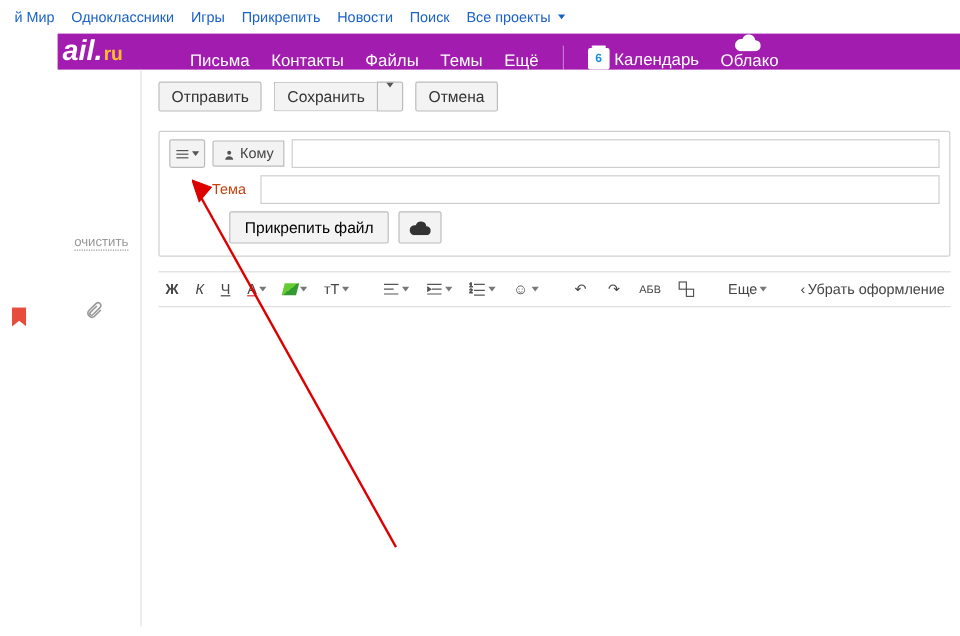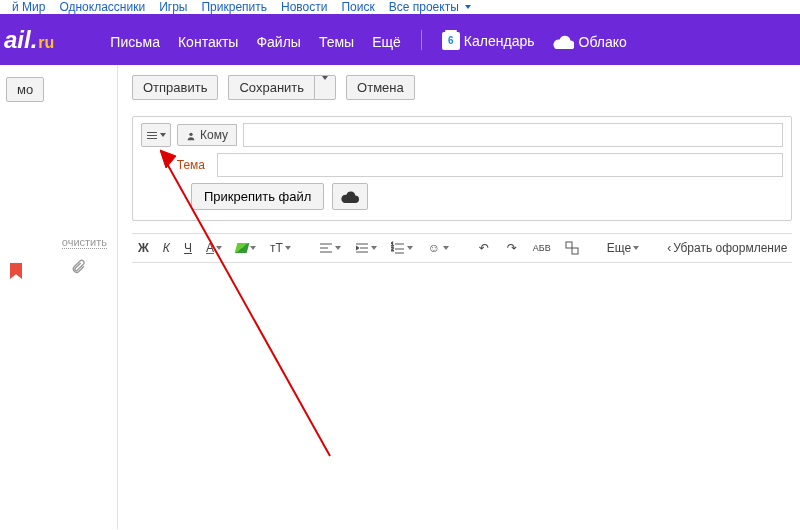--- a/index.html
+++ b/index.html
@@ -1,23 +1,23 @@
 <!DOCTYPE html>
 <html><head>
 <meta charset="utf-8">
 <style>
   * { box-sizing: border-box; margin: 0; padding: 0; }
   body { font-family: Arial, Helvetica, sans-serif; font-size: 13px; background: #fff; width: 800px; height: 530px; overflow: hidden; position: relative; }
 
-  .topbar { height: 14px; padding: 4px 0 4px 12px; display: flex; align-items: center; gap: 14px; font-size: 12px; }
+  .topbar { height: 28px; padding: 4px 0 4px 12px; display: flex; align-items: center; gap: 14px; font-size: 12px; }
   .topbar a { color: #1a62c8; text-decoration: none; cursor: pointer; }
   .topbar .proj { display: inline-flex; align-items: center; gap: 4px; }
   .caret { width: 0; height: 0; border-left: 3px solid transparent; border-right: 3px solid transparent; border-top: 4px solid #1a62c8; margin-left: 2px; }
 
-  .bluebar { background: #6d28d9; height: 51px; display: flex; align-items: center; color: #fff; }
+  .bluebar { background: #a21caf; height: 30px; display: flex; align-items: center; color: #fff; margin-left: 48px; }
   .logo { font-size: 24px; font-style: italic; font-weight: bold; padding: 0 16px 0 4px; display: inline-flex; align-items: baseline; }
   .logo .ru { color: #ffbf2a; font-style: normal; font-size: 16px; margin-left: 1px; }
   .nav { display: flex; align-items: flex-end; gap: 18px; margin-left: 40px; font-size: 14px; }
   .nav a { color: #fff; text-decoration: none; cursor: pointer; }
   .nav .sep { width: 1px; height: 20px; background: rgba(255,255,255,.4); margin: 0 2px; }
   .calicon { display:inline-flex; align-items:center; justify-content:center; width:18px; height:18px; background:#fff; border-radius:2px; color:#168de2; font-size:10px; font-weight:bold; margin-right:4px; position:relative; }
   .calicon::before { content:""; position:absolute; top:-2px; left:3px; right:3px; height:2px; background:#fff; border-radius:1px; }
   .cloudicon { width:22px; height:14px; margin-right:4px; display:inline-block; }
   .cloudicon svg { fill:#fff; }
 
@@ -91,37 +91,34 @@
     <a>Письма</a>
     <a>Контакты</a>
     <a>Файлы</a>
     <a>Темы</a>
     <a>Ещё</a>
     <span class="sep"></span>
     <a style="display:inline-flex;align-items:center;">
       <span class="calicon">6</span>
       <span>Календарь</span>
     </a>
-    <a style="display:inline-flex;align-items:center;">
+    <a style="display:inline-flex;align-items:center;flex-direction:column;">
       <span class="cloudicon">
         <svg viewBox="0 0 24 16">
             <path d="M19 6a6 6 0 00-11.7-1A5 5 0 005 16h14a5 5 0 000-10z"></path>
           </svg>
       </span>
       <span>Облако</span>
     </a>
   </div>
 </div>
 
 <div class="workarea">
 
   <div class="leftcol">
-    <div class="left-fragment">
-      <button class="graybtn">мо</button>
-    </div>
     <div class="leftsmall"><span>очистить</span></div>
     <div class="bookmark"></div>
     <div class="clip">
       <svg width="16" height="16" viewBox="0 0 24 24" fill="none" stroke="#999" stroke-width="2">
           <path d="M21 11l-8 8a5 5 0 01-7-7l9-9a3.5 3.5 0 015 5l-9 9a2 2 0 01-3-3l8-8"></path>
         </svg>
     </div>
   </div>
 
   <div class="main">

